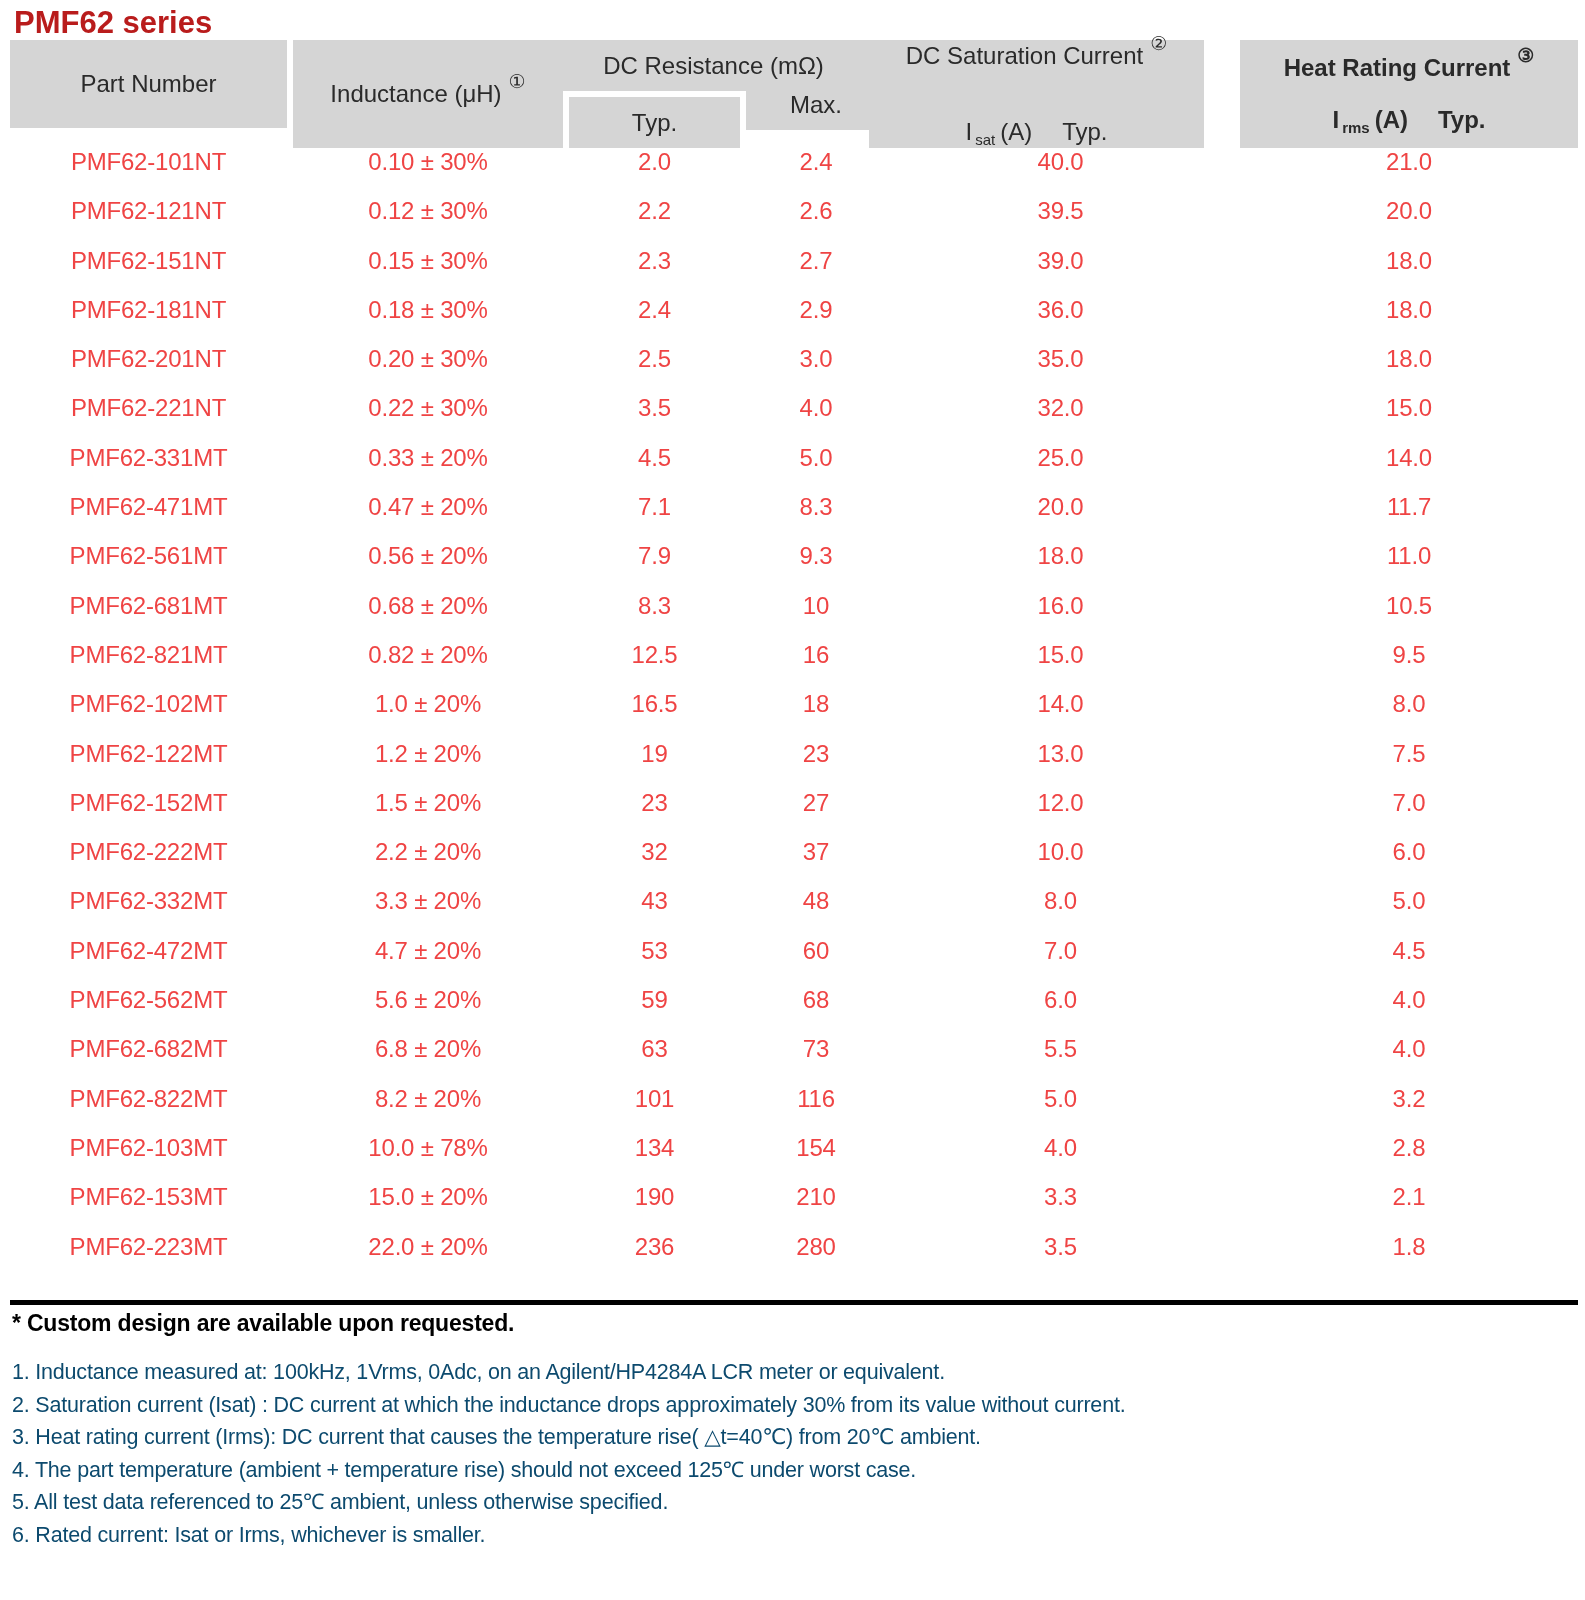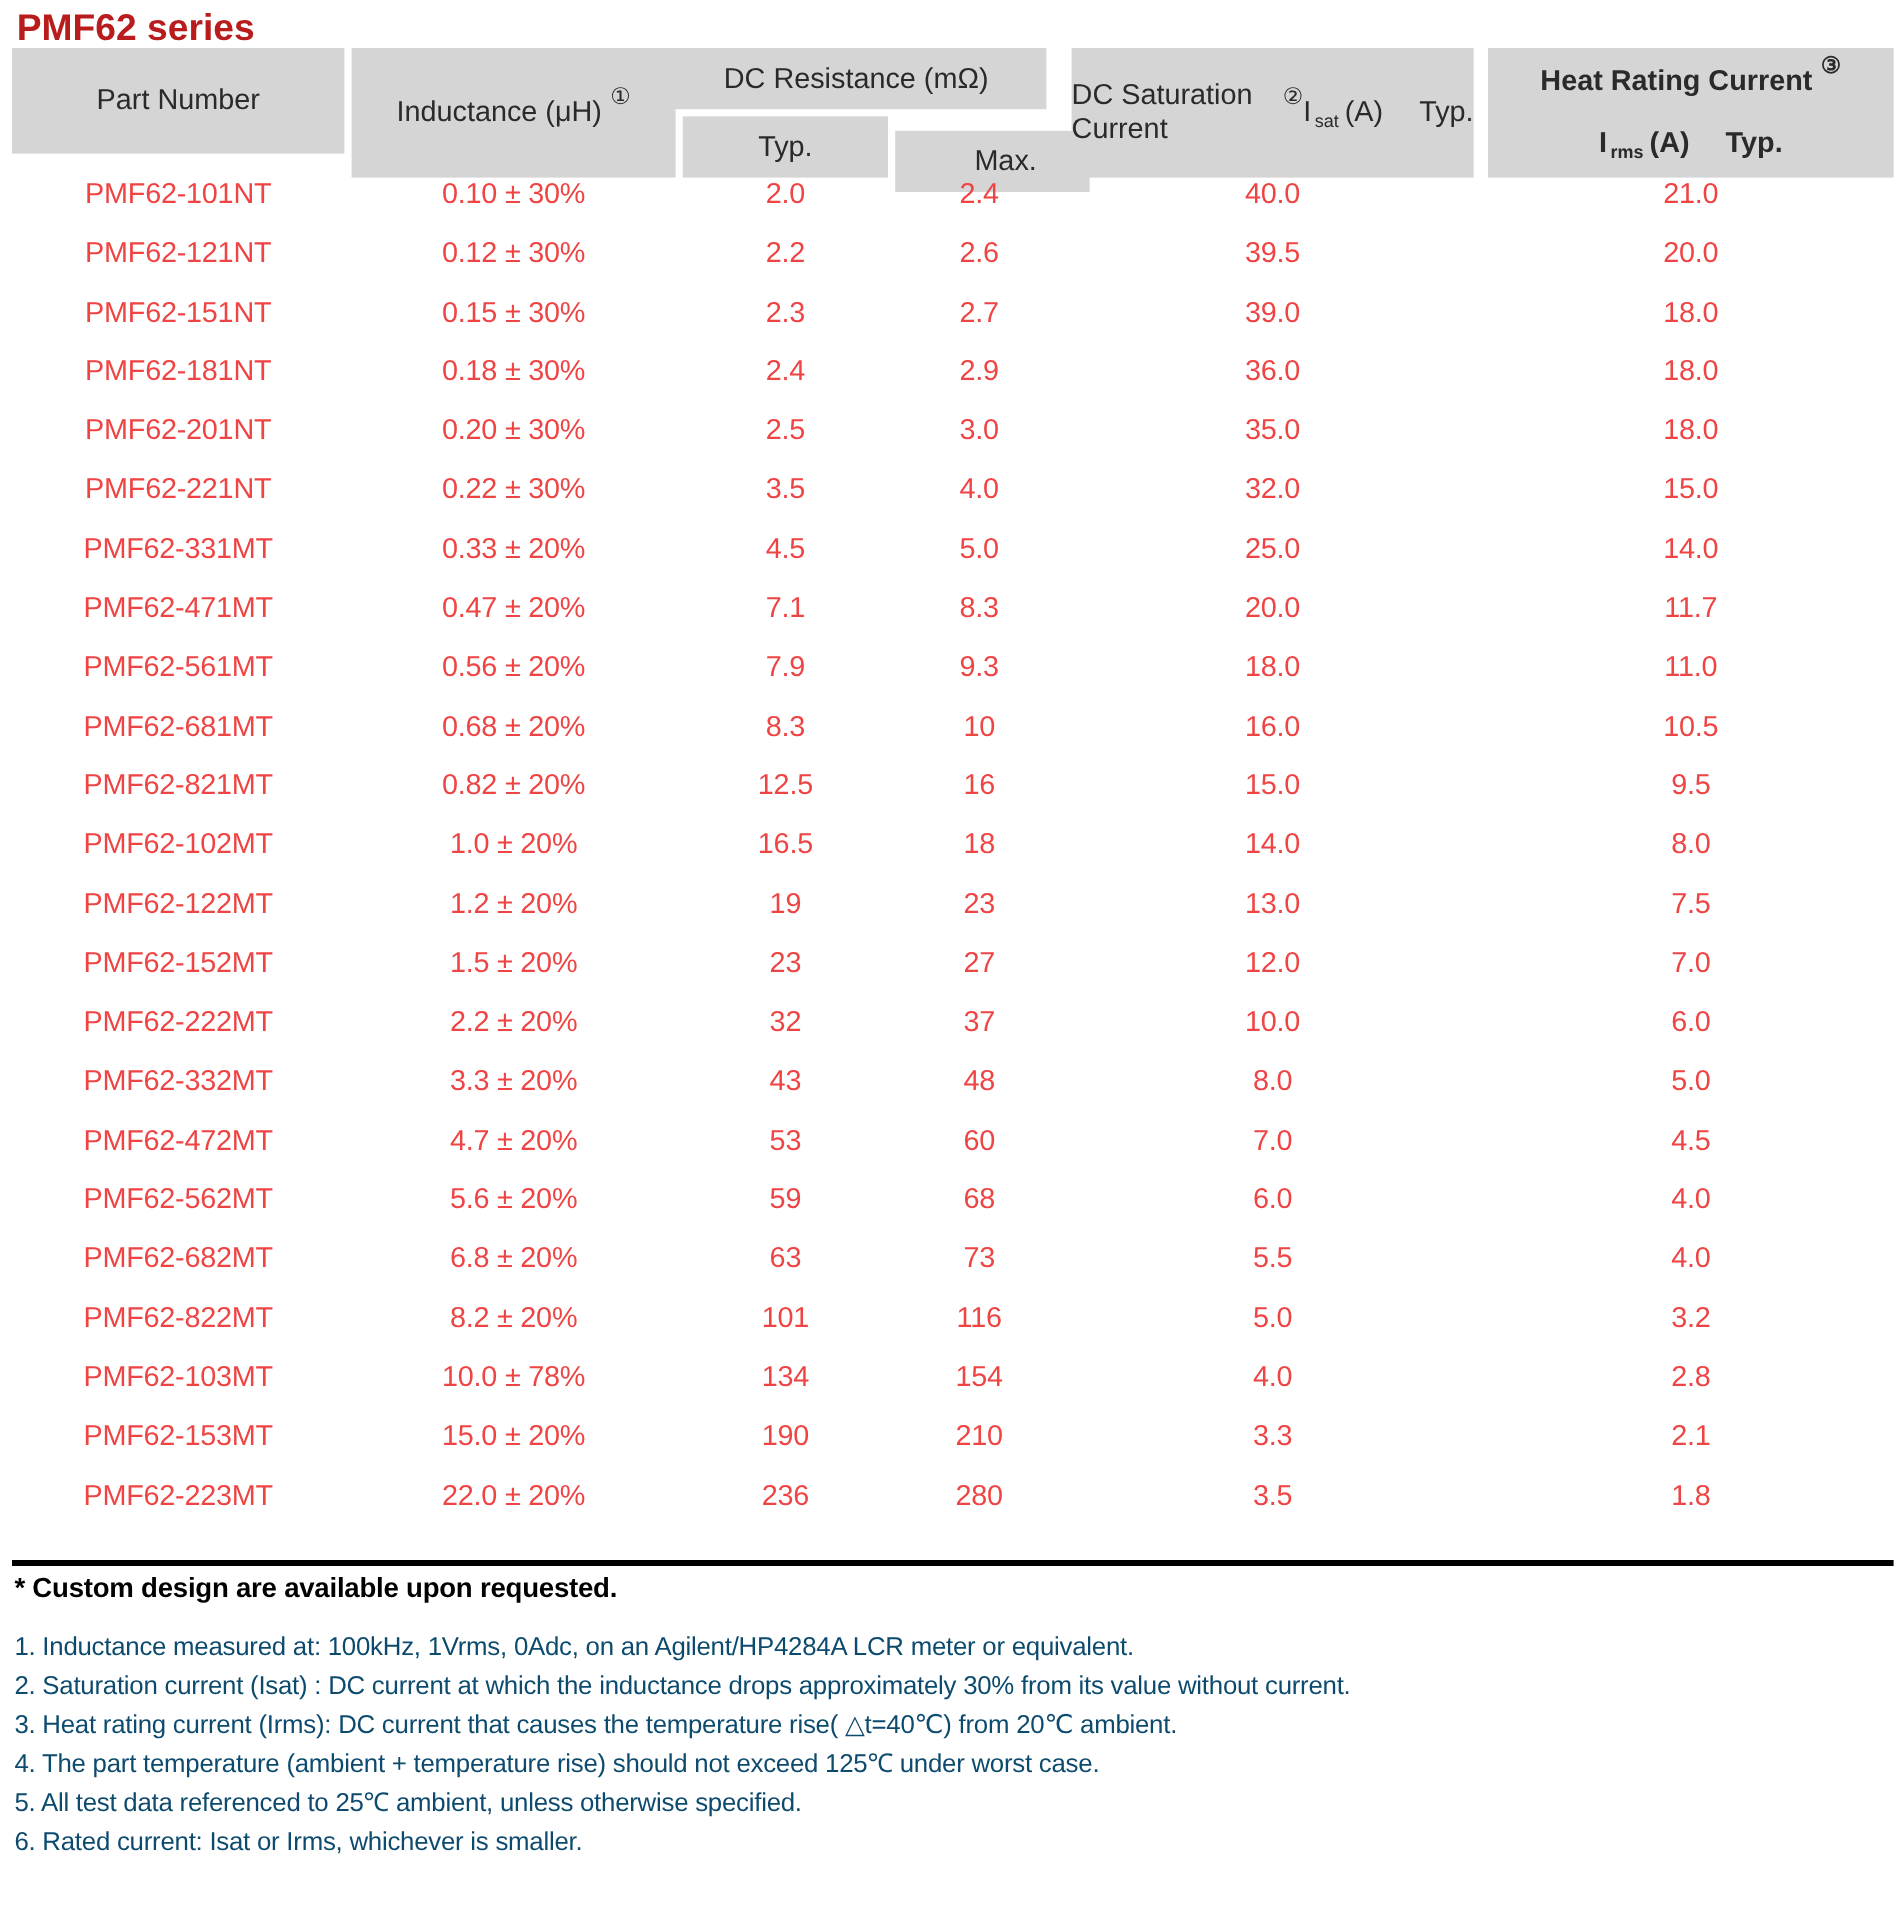--- a/index.html
+++ b/index.html
@@ -7,22 +7,22 @@
   .page{position:relative;width:1585px;height:1600px;overflow:hidden;background:#fff;}
 
   .title{position:absolute;left:14px;top:5px;margin:0;font-size:31px;font-weight:bold;color:#b91c1c;}
 
   
   .hcell{position:absolute;background:var(--header-bg,#d5d5d5);display:flex;align-items:center;justify-content:center;font-size:24px;color:#2a2a2a;}
   .h-part{left:10px;top:40px;width:277px;height:88px;}
   .h-ind{left:293px;top:40px;width:270px;height:108px;}
   .h-res{left:555px;top:40px;width:317px;height:51px;}
   .h-typ{left:569px;top:97px;width:171px;height:51px;}
-  .h-max{left:746px;top:109px;width:140px;height:51px;padding-left:22px;}
-  .h-sat{left:893px;top:40px;width:335px;height:108px;flex-direction:row;justify-content:space-between;padding:2px 0;box-sizing:border-box;}
+  .h-max{left:746px;top:79px;width:140px;height:51px;}
+  .h-sat{left:869px;top:40px;width:335px;height:108px;flex-direction:column;justify-content:space-between;padding:2px 0;box-sizing:border-box;}
   .h-heat{left:1240px;top:40px;width:338px;height:108px;flex-direction:column;justify-content:space-around;padding:2px 0;box-sizing:border-box;font-weight:bold;}
   .hline{display:flex;align-items:center;justify-content:center;}
   .sup{font-size:19px;position:relative;top:-13px;margin-left:7px;}
   .isub{font-size:15px;position:relative;top:7px;margin:0 5px 0 3px;}
   .typgap{margin-left:30px;}
 
   
   .tbody{position:absolute;left:10px;top:148px;}
   .trow{display:flex;height:49.3px;align-items:flex-start;font-size:24px;letter-spacing:-0.2px;color:#ef4444;}
   .cell{text-align:center;}

